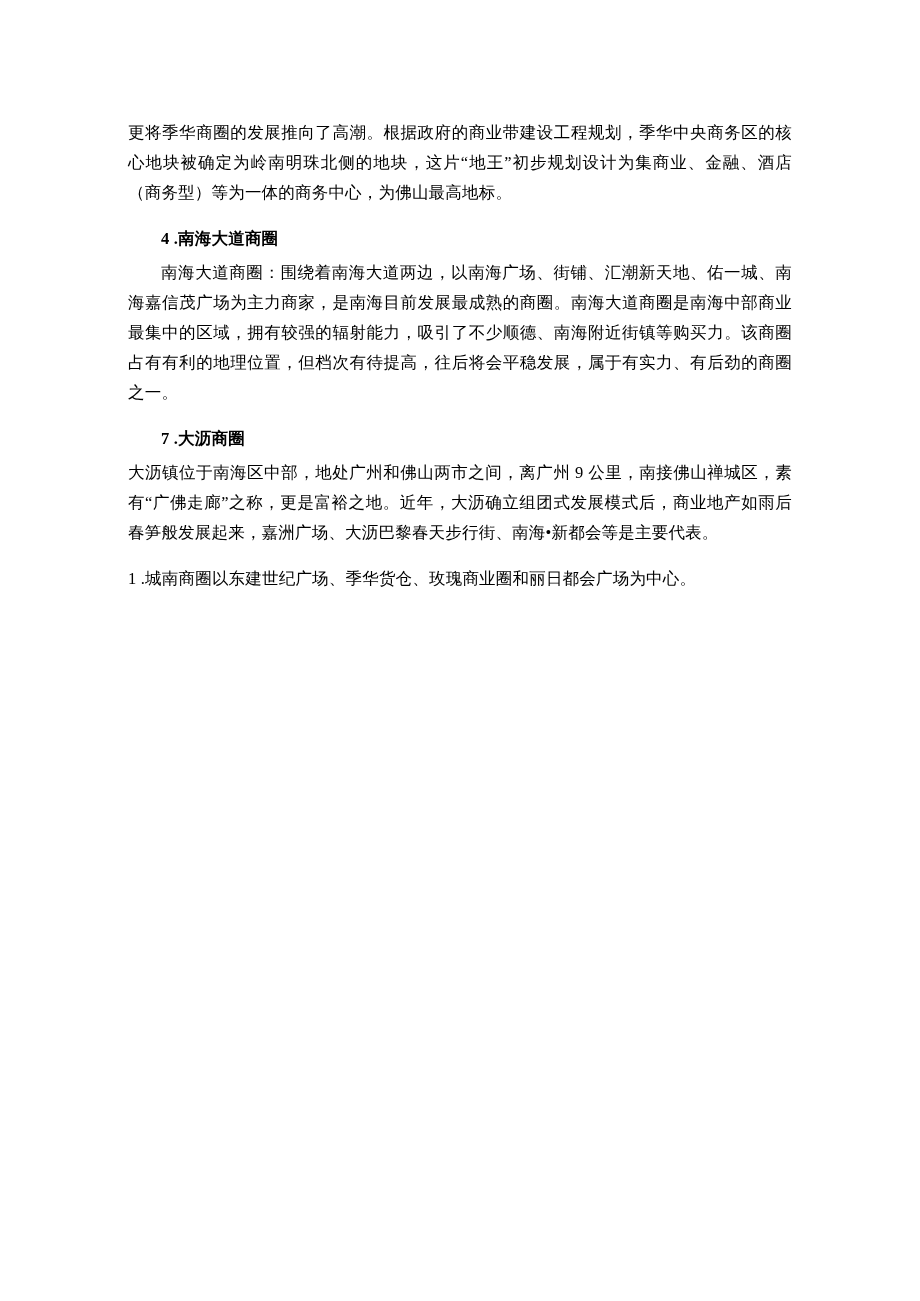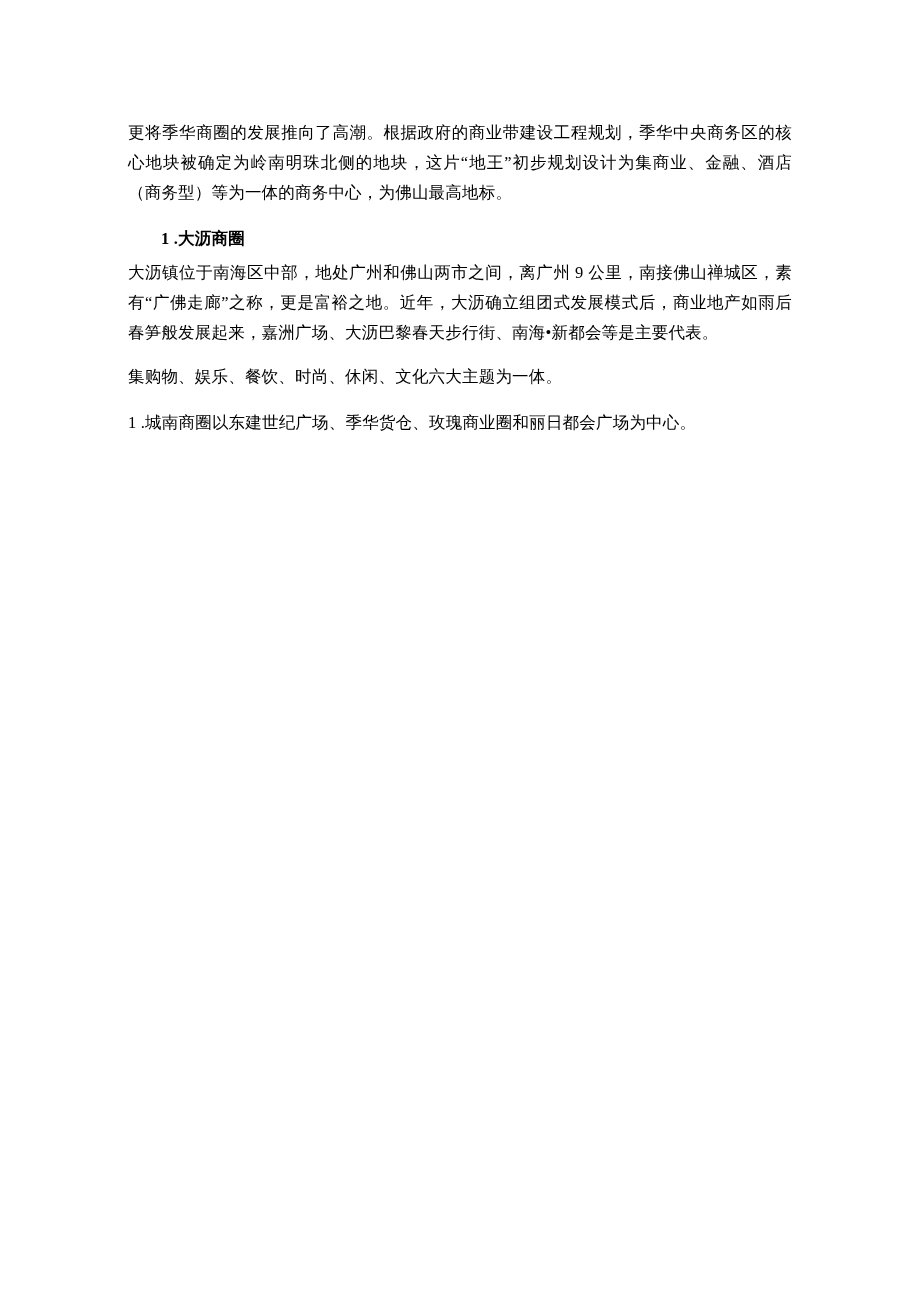--- a/index.html
+++ b/index.html
@@ -47,21 +47,22 @@
     margin-top: 0;
   }
 </style>
 </head>
 <body>
 
 <div class="page">
 
   <p class="para body-first">更将季华商圈的发展推向了高潮。根据政府的商业带建设工程规划，季华中央商务区的核心地块被确定为岭南明珠北侧的地块，这片“地王”初步规划设计为集商业、金融、酒店（商务型）等为一体的商务中心，为佛山最高地标。</p>
 
+  <p class="heading gap-top">4 .南海大道商圈</p>
+  <p class="para indent2">南海大道商圈：围绕着南海大道两边，以南海广场、街铺、汇潮新天地、佑一城、南海嘉信茂广场为主力商家，是南海目前发展最成熟的商圈。南海大道商圈是南海中部商业最集中的区域，拥有较强的辐射能力，吸引了不少顺德、南海附近街镇等购买力。该商圈占有有利的地理位置，但档次有待提高，往后将会平稳发展，属于有实力、有后劲的商圈之一。</p>
 
 
-  <p class="heading gap-top">1 .大沥商圈</p>
+  <p class="heading gap-top">7 .大沥商圈</p>
   <p class="para">大沥镇位于南海区中部，地处广州和佛山两市之间，离广州 9 公里，南接佛山禅城区，素有“广佛走廊”之称，更是富裕之地。近年，大沥确立组团式发展模式后，商业地产如雨后春笋般发展起来，嘉洲广场、大沥巴黎春天步行街、南海•新都会等是主要代表。</p>
-  <p class="para">集购物、娱乐、餐饮、时尚、休闲、文化六大主题为一体。</p>
 
   <p class="para gap-top">1 .城南商圈以东建世纪广场、季华货仓、玫瑰商业圈和丽日都会广场为中心。</p>
 
 </div>
 
 </body></html>

